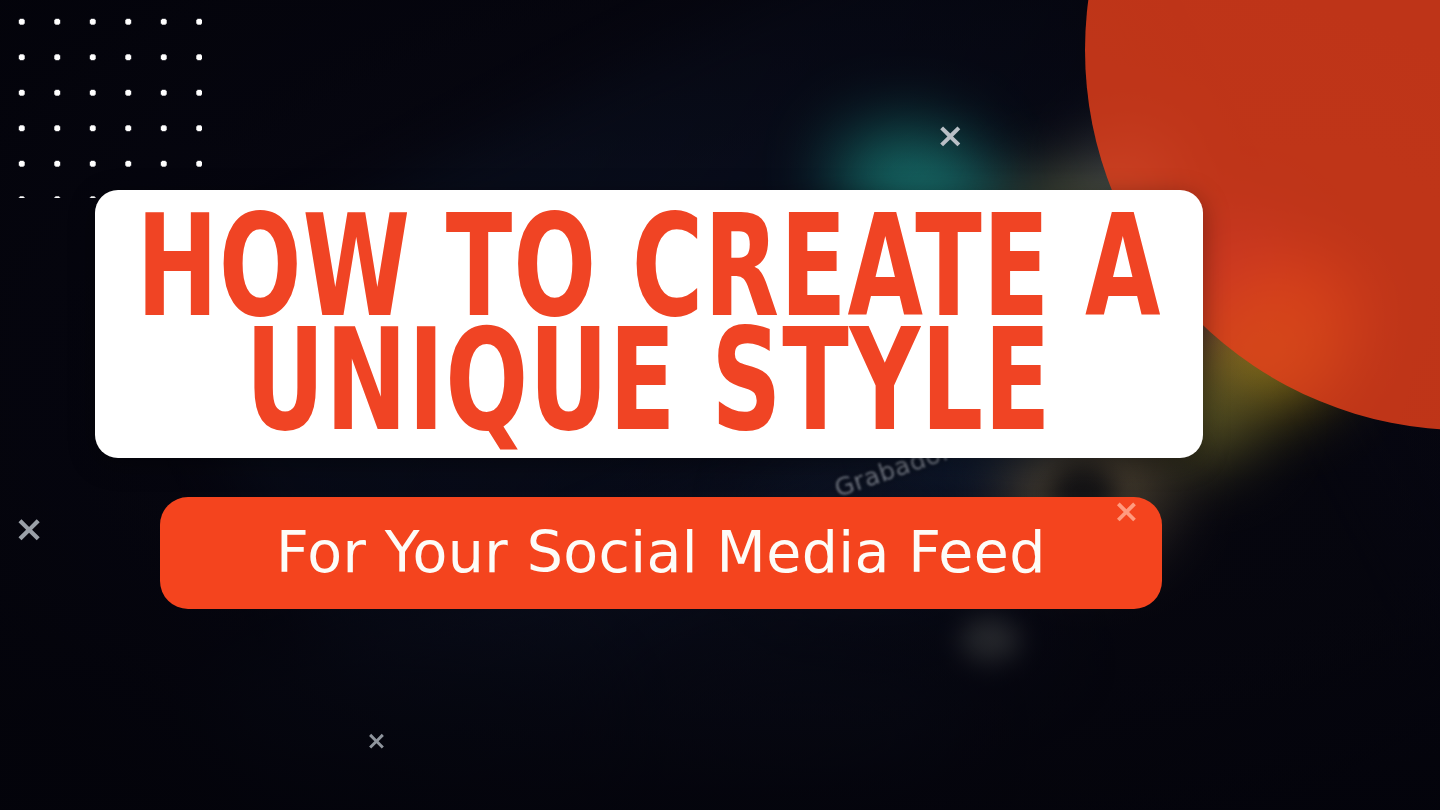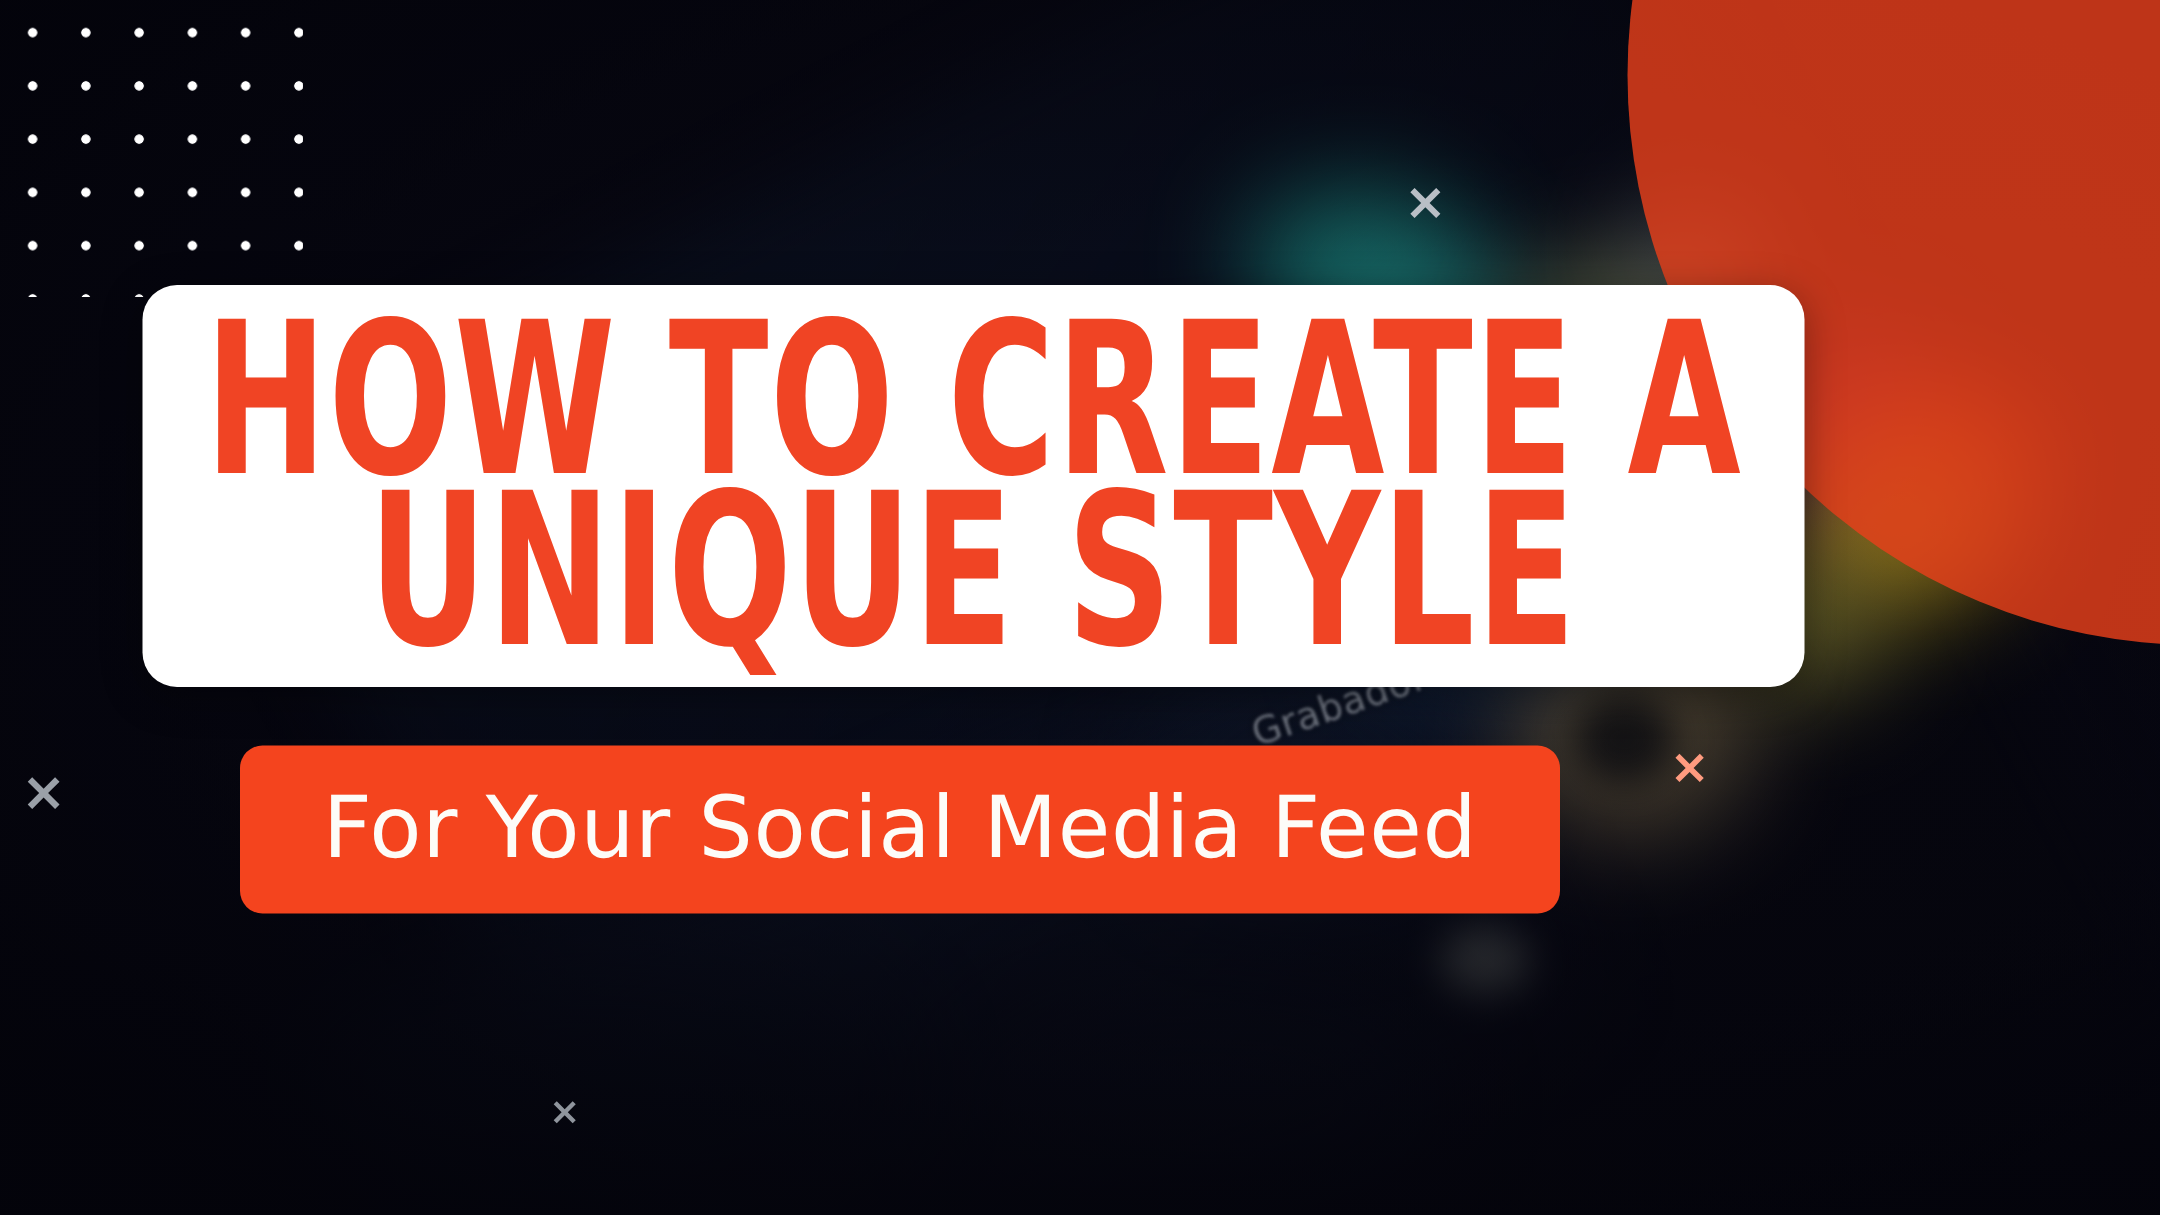--- a/index.html
+++ b/index.html
@@ -155,23 +155,23 @@
     white-space:nowrap;
     transform:scaleX(.86) scaleY(1.12);
     transform-origin:center center;
   }
   .title-line-2 { margin-top:3px; }
 
   
   .subtitle-bar {
     position:absolute;
     left:160px; top:497px;
-    width:880px; height:112px;
+    width:1002px; height:112px;
     background:#f4441e;
-    border-radius:15px;
+    border-radius:28px;
     display:flex;
     align-items:center;
     justify-content:center;
   }
   .subtitle-text {
     color:#fdfcf8;
     font-family:"DejaVu Sans", "Liberation Sans", sans-serif;
     font-weight:normal;
     font-size:57px;
     letter-spacing:.4px;

